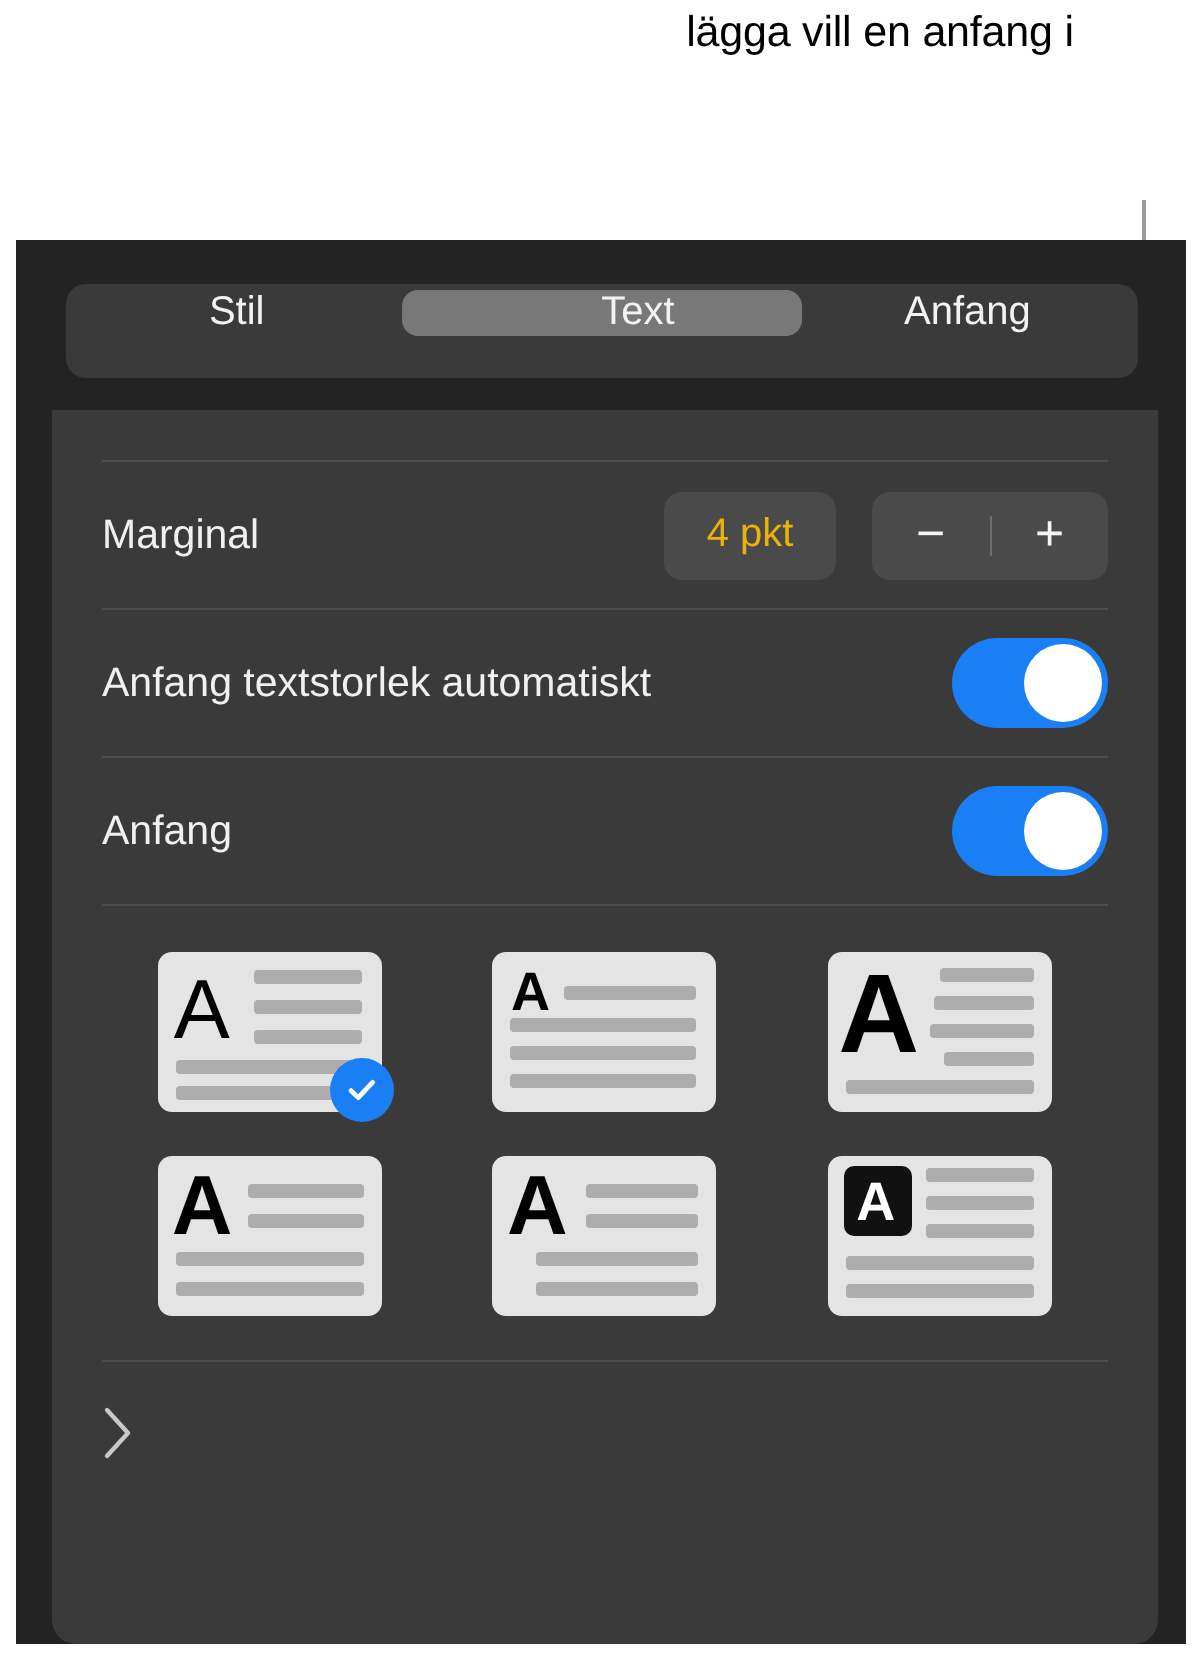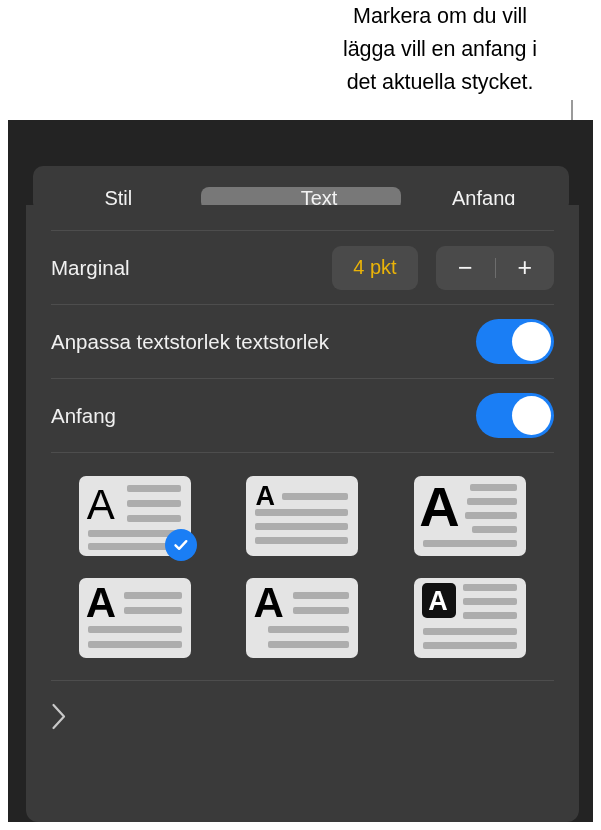--- a/index.html
+++ b/index.html
@@ -70,24 +70,23 @@
   }
   #segmented {
     position: absolute;
     left: 25px;
     top: 22px;
     width: 536px;
     height: 47px;
     background: #3a3a3a;
     border-radius: 10px;
     display: flex;
-    align-items: flex-end;
+    align-items: flex-start;
     padding: 3px;
     box-sizing: border-box;
-    margin-top: 24px;
   }
   .seg {
     flex: 1 1 0;
     display: flex;
     align-items: center;
     justify-content: center;
     color: #f2f2f2;
     font-size: 20px;
     border-radius: 8px;
     cursor: default;
@@ -254,23 +253,21 @@
   .chevron {
     color: #c9c9c9;
     display: flex;
     align-items: center;
   }
 </style>
 </head>
 <body>
 
 <div id="callout">
-  <span class="cl-line">Markera om du vill</span>
   <span class="cl-line">lägga vill en anfang i</span>
-  <span class="cl-line">det aktuella stycket.</span>
 </div>
 <div id="leader-v"></div>
 <div id="leader-h"></div>
 
 <div id="window">
 
   <div id="segmented-bar">
     <div id="segmented">
       <div class="seg">Stil</div>
       <div class="seg active">Text</div>
@@ -286,21 +283,21 @@
       <div class="label">Marginal</div>
       <div class="value-pill">4 pkt</div>
       <div class="stepper">
         <div class="btn">−</div>
         <div class="divider"></div>
         <div class="btn">+</div>
       </div>
     </div>
 
     <div class="row">
-      <div class="label">Anpassa textstorlek textstorlek</div>
+      <div class="label">Anfang textstorlek automatiskt</div>
       <div class="toggle">
         <div class="knob"></div>
       </div>
     </div>
 
     <div class="row">
       <div class="label">Anfang</div>
       <div class="toggle">
         <div class="knob"></div>
       </div>

